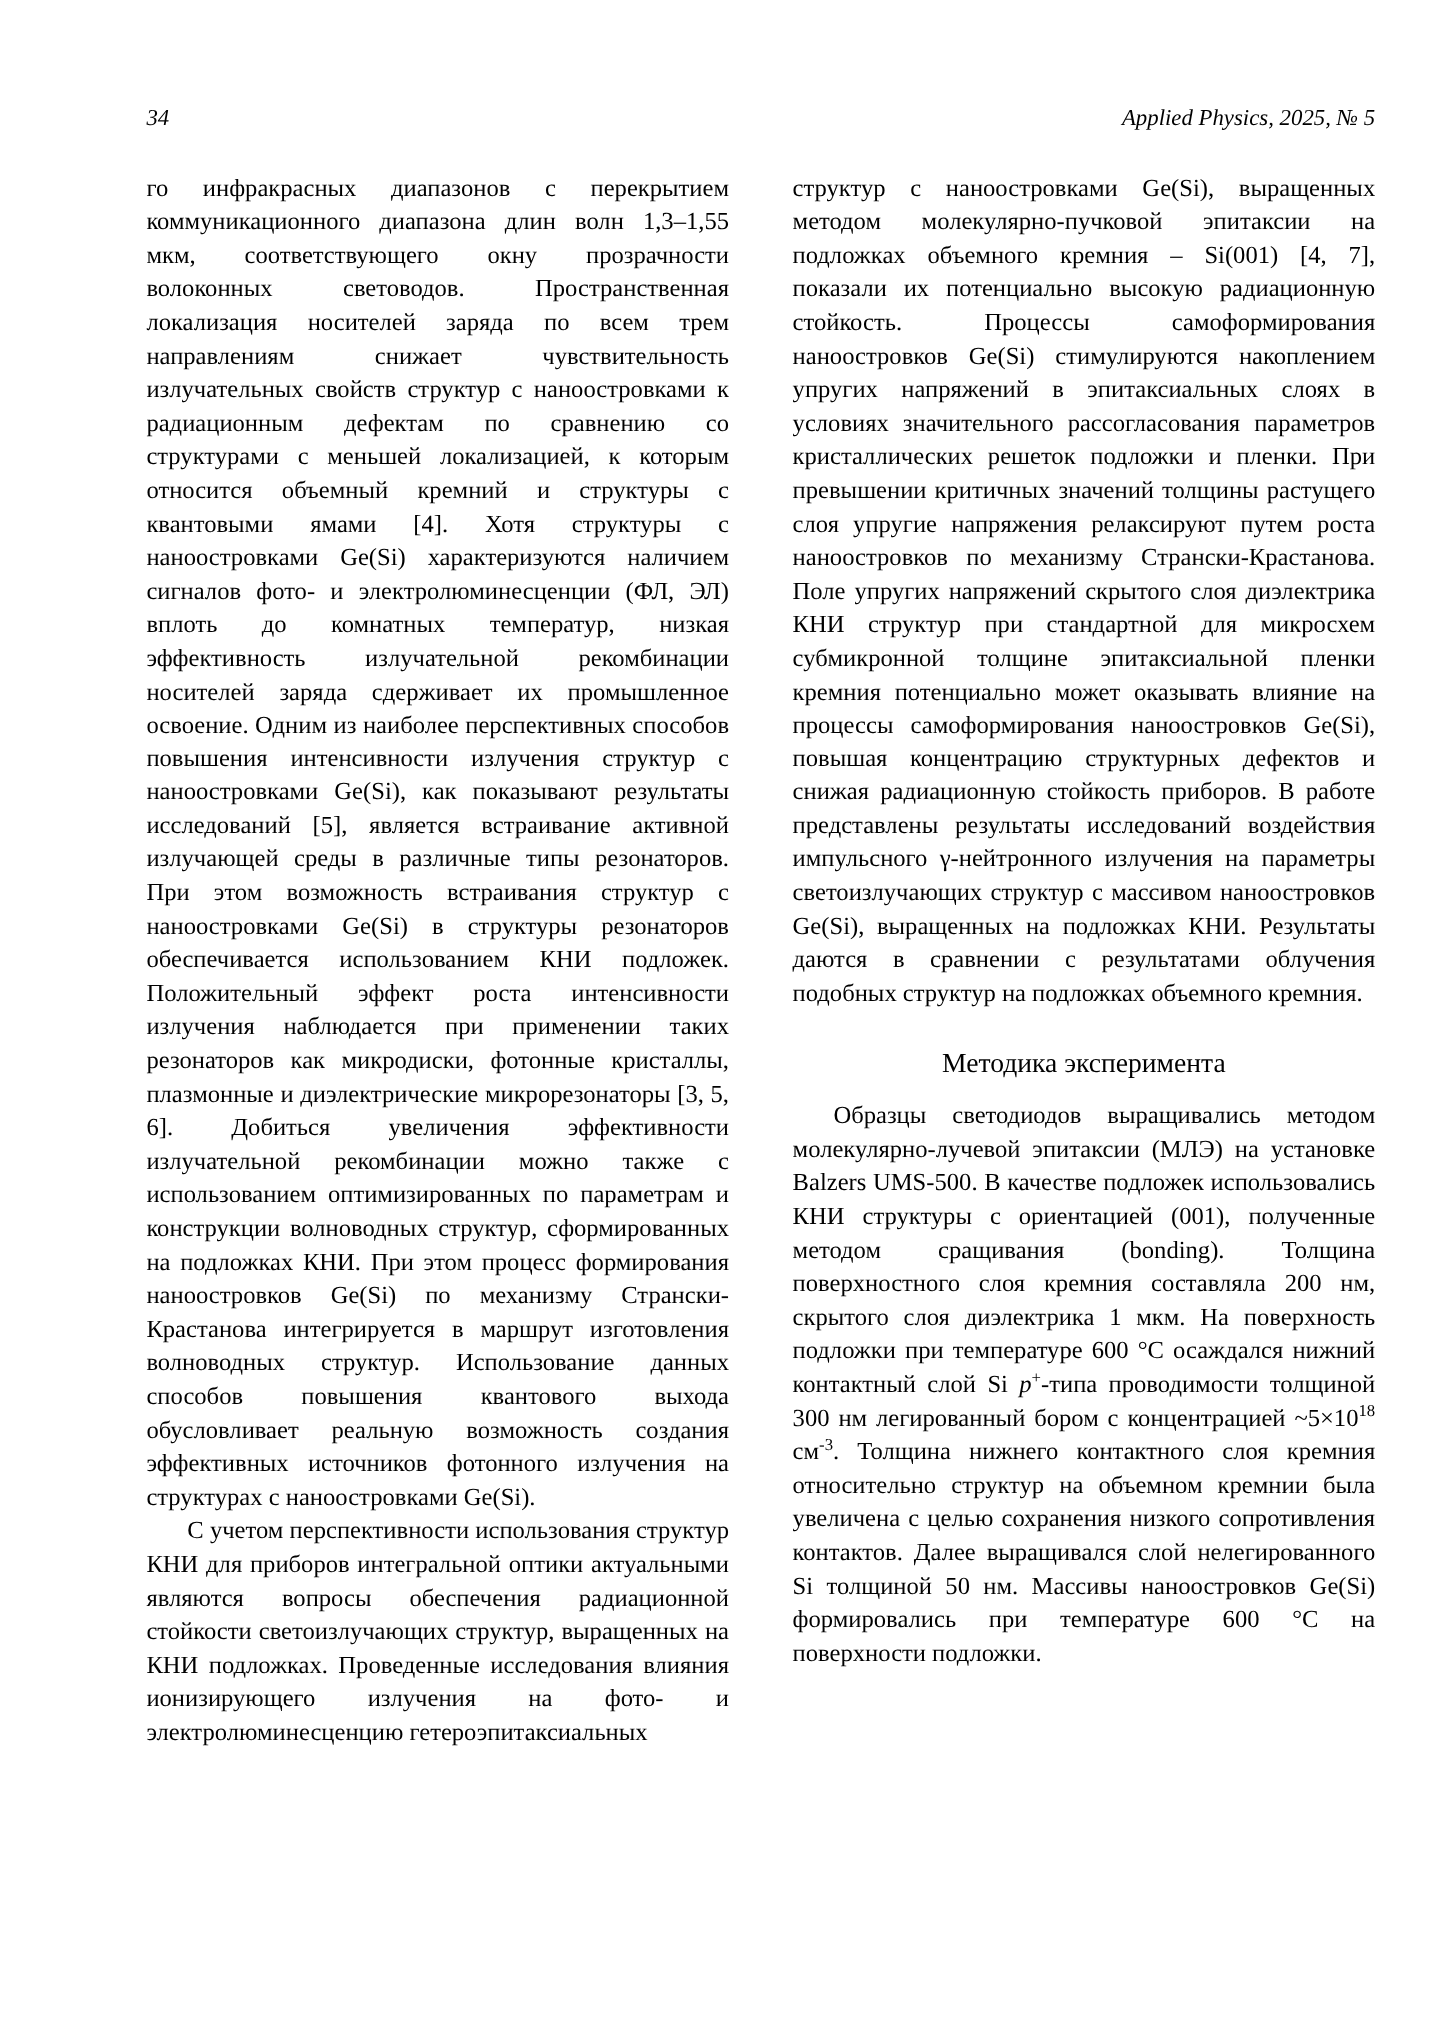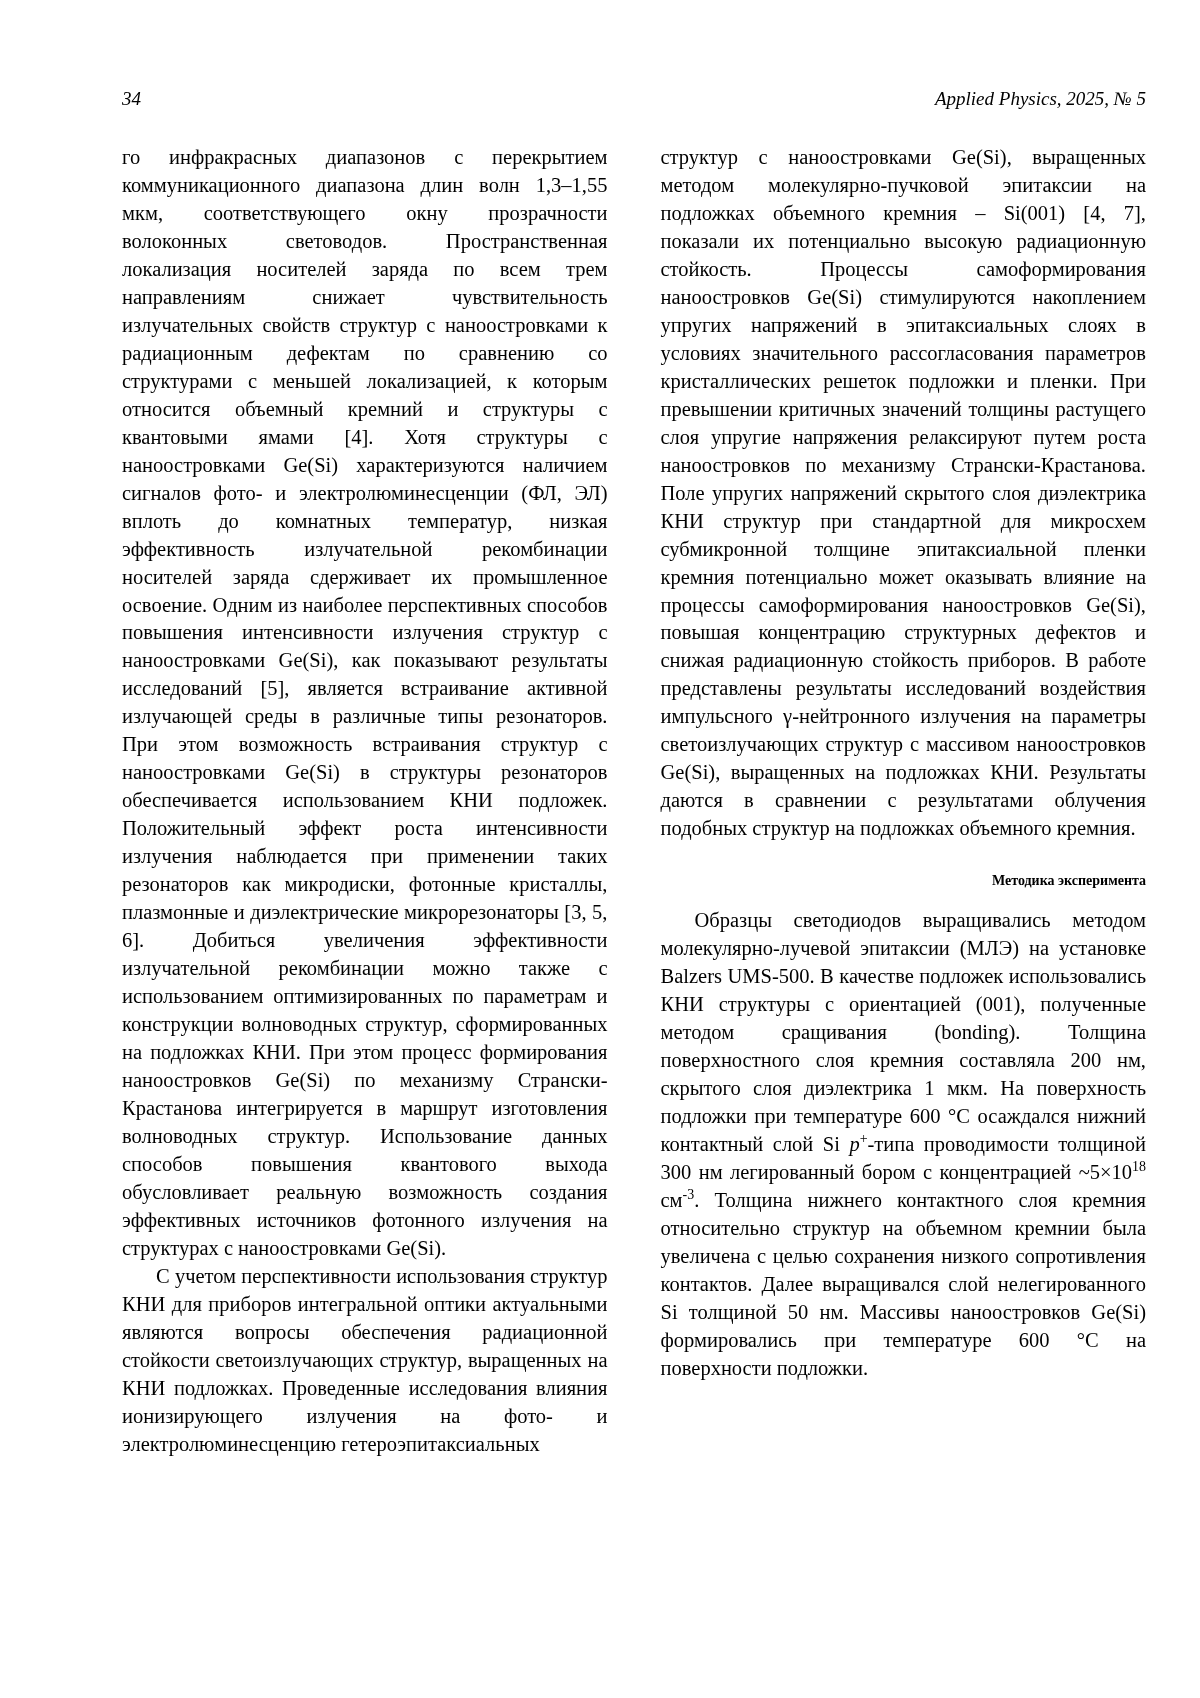--- a/index.html
+++ b/index.html
@@ -49,23 +49,23 @@
     font-size: 20.5px;
     line-height: 1.365;
     text-align: justify;
     text-indent: 0;
     hyphens: manual;
   }
   p.indent {
     text-indent: 34px;
   }
   .section-head {
-    text-align: right;
-    font-weight: bold;
-    font-size: 14px;
+    text-align: center;
+    font-weight: normal;
+    font-size: 23px;
     margin: 30px 0 18px 0;
   }
   sup, sub {
     font-size: 0.68em;
     line-height: 0;
   }
   .ital { font-style: italic; }
 </style>
 </head>
 <body>

